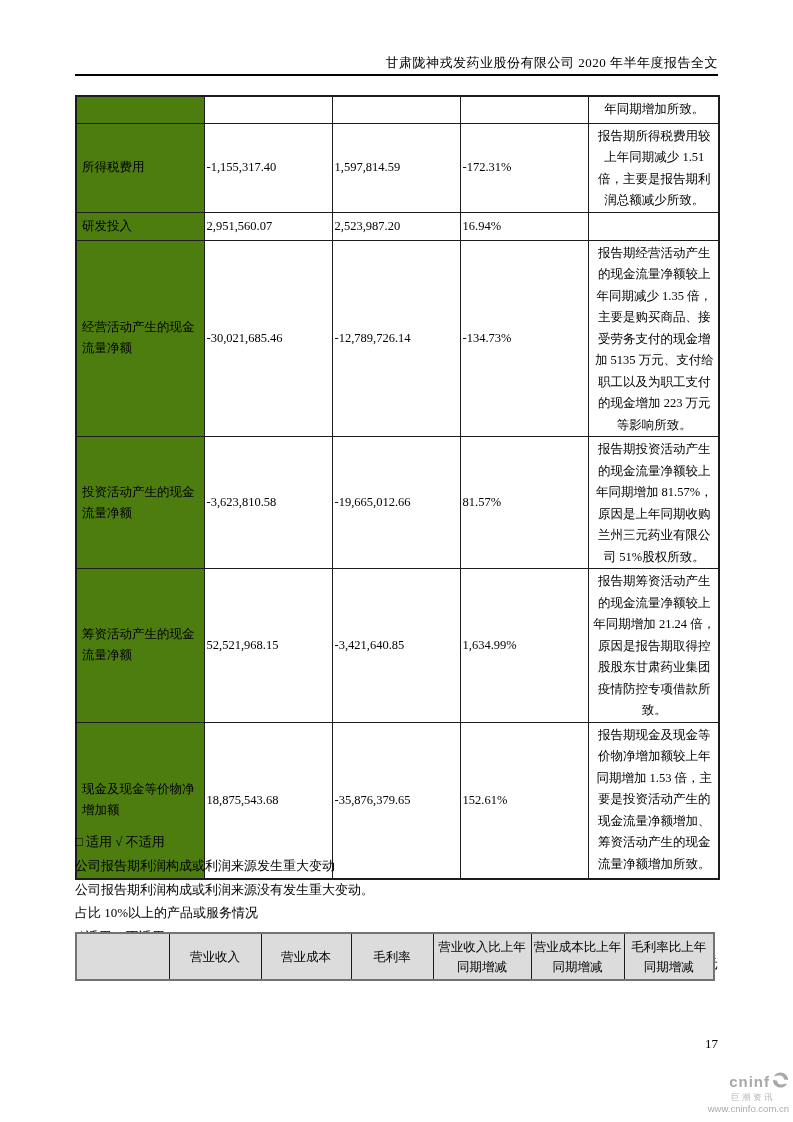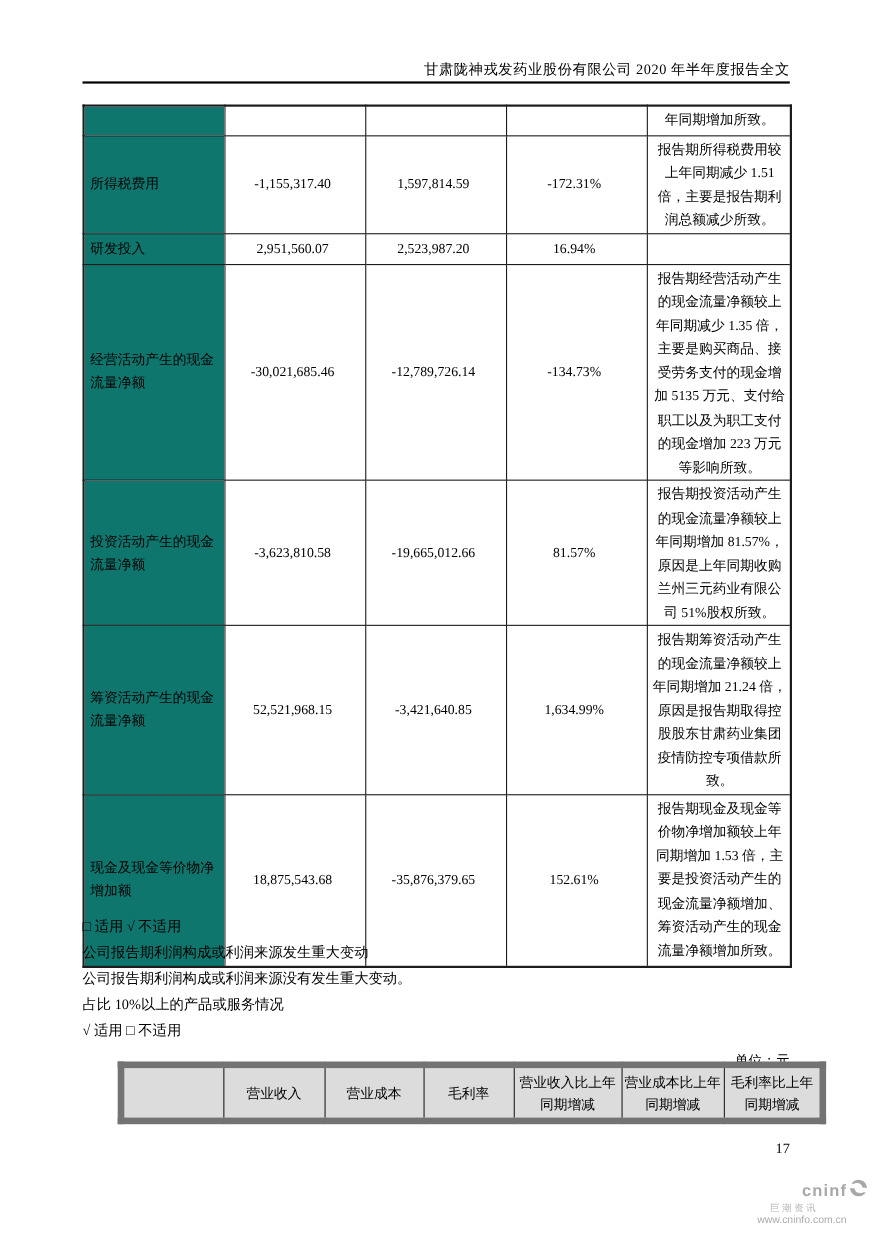--- a/index.html
+++ b/index.html
@@ -19,61 +19,60 @@
   
   table{border-collapse:collapse;table-layout:fixed;}
   .fin-table{
     position:absolute;left:75px;top:95px;width:643px;
     border:2px solid #1c1c1c;
   }
   .fin-table td{
     border:1px solid #1c1c1c;font-size:12.5px;overflow:hidden;
   }
   .c-label{
-    background:#0f766e;text-align:left;vertical-align:middle;
+    background:#4d7c0f;text-align:left;vertical-align:middle;
     padding:0 4px 0 5px;line-height:21px;
   }
   .c-num,.c-chg{
-    text-align:center;vertical-align:middle;padding:0 6px 0 2px;
+    text-align:left;vertical-align:middle;padding:0 6px 0 2px;
     white-space:nowrap;
   }
   .c-remark{
     text-align:center;vertical-align:top;padding:2px 2px 0 4px;
     font-size:12.4px;line-height:21.5px;
   }
   .r1{height:27px}.r2{height:87px}.r3{height:28px}.r4{height:171px}
   .r5{height:130px}.r6{height:130px}.r7{height:157px}
   
   .para-block{
     position:absolute;left:75px;top:830px;width:643px;font-size:13px;
   }
   .para-line{height:23.8px;line-height:23.8px;white-space:nowrap;}
   
   .unit-label{
     position:absolute;left:75px;top:944px;width:643px;
     text-align:right;font-size:12.5px;margin-top:12px;
   }
   
   .prod-table{
-    position:absolute;left:75px;top:965px;width:638px;
-    border:6px solid #737373;
-    margin-left:32px;
+    position:absolute;left:75px;top:932px;width:638px;
+    border:2px solid #737373;
   }
   .prod-table td{
     border:1px solid #1c1c1c;background:#dcdcdc;height:45px;
     text-align:center;vertical-align:middle;font-size:12.5px;line-height:20px;
     padding:0 2px;
   }
   
   .page-number{
     position:absolute;left:705px;top:1036px;font-size:13px;
   }
   .watermark{
     position:absolute;right:4px;top:1072px;width:120px;
-    text-align:center;color:#adadad;
+    text-align:right;color:#adadad;
     font-family:"Liberation Sans","DejaVu Sans",sans-serif;line-height:1;
   }
   .wm-brand-row{display:flex;align-items:center;justify-content:flex-end;gap:2px;}
   .wm-brand{font-size:15px;font-weight:bold;letter-spacing:1px;color:#a8a8a8;}
   .wm-cn{font-size:8.5px;letter-spacing:2.5px;margin:2px 14px 2px 0;color:#b5b5b5;}
   .wm-url{font-size:9.5px;color:#ababab;}
 </style>
 </head>
 <body>
 

